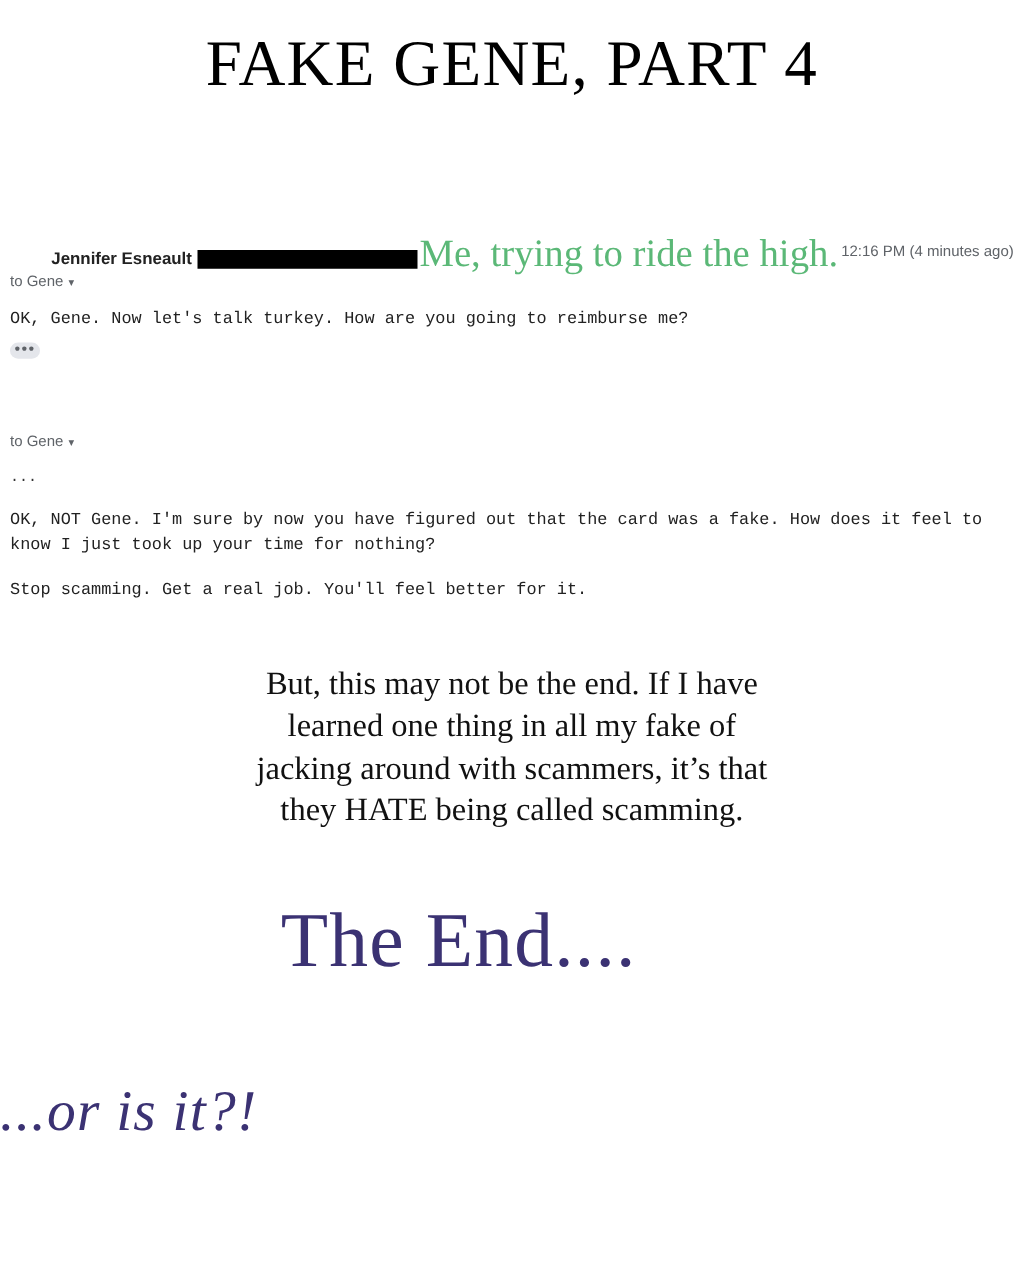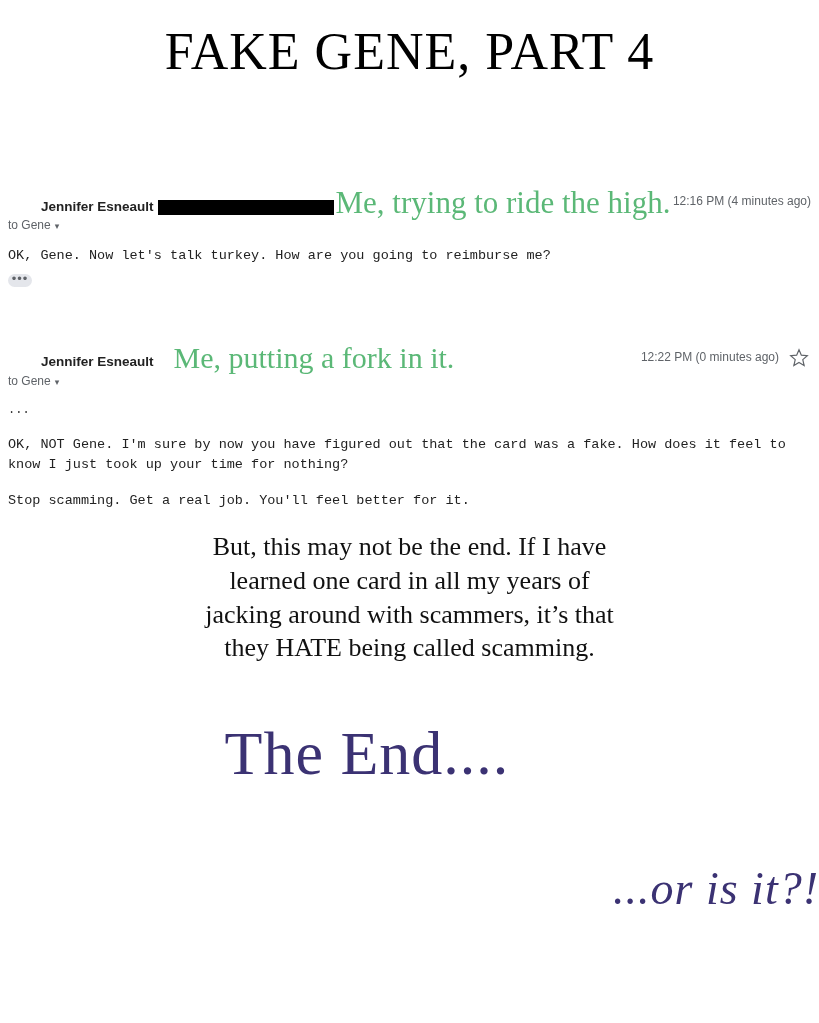--- a/index.html
+++ b/index.html
@@ -158,21 +158,21 @@
     font-size: 62px;
     color: #3b3273;
     letter-spacing: 1px;
   }
 
   .or-is-it {
     position: absolute;
     top: 862px;
     left: 0;
     width: 819px;
-    text-align: right;
+    text-align: left;
     font-family: "Liberation Serif", serif;
     font-style: italic;
     font-size: 46px;
     color: #3b3273;
     letter-spacing: 1px;
   }
 </style>
 </head>
 <body>
 
@@ -186,38 +186,31 @@
   <div class="recipient-row">
     <span>to Gene</span><span class="caret">▾</span>
   </div>
   <div class="email-body">
     <span>OK, Gene. Now let's talk turkey. How are you going to reimburse me?</span>
   </div>
   <div class="trim-dots">•••</div>
 </div>
 
 <div class="email-block" id="email-2">
-  <div class="email-header">
-    <span class="sender-name">Jennifer Esneault</span><span class="caption-green">Me, putting a fork in it.</span>
-    <span class="timestamp">12:22 PM (0 minutes ago)</span>
-    <svg class="star-icon" viewBox="0 0 24 24">
-      <path d="M12 17.27 18.18 21l-1.64-7.03L22 9.24l-7.19-.61L12 2 9.19 8.63 2 9.24l5.46 4.73L5.82 21z" fill="none" stroke="#5f6368" stroke-width="1.4"></path>
-    </svg>
-  </div>
   <div class="recipient-row">
     <span>to Gene</span><span class="caret">▾</span>
   </div>
   <div class="email-body">
     <p class="ellipsis-text">...</p>
     <p>OK, NOT Gene. I'm sure by now you have figured out that the card was a fake. How does it feel to know I just took up your time for nothing?</p>
     <p>Stop scamming. Get a real job. You'll feel better for it.</p>
   </div>
 </div>
 
 <div class="closing-text">
   <span>But, this may not be the end. If I have</span>
-  <span>learned one card in all my years of</span>
+  <span>learned one thing in all my fake of</span>
   <span>jacking around with scammers, it’s that</span>
   <span>they HATE being called scamming.</span>
 </div>
 
 <div class="the-end">The End....</div>
 <div class="or-is-it">...or is it?!</div>
 
 </body></html>

